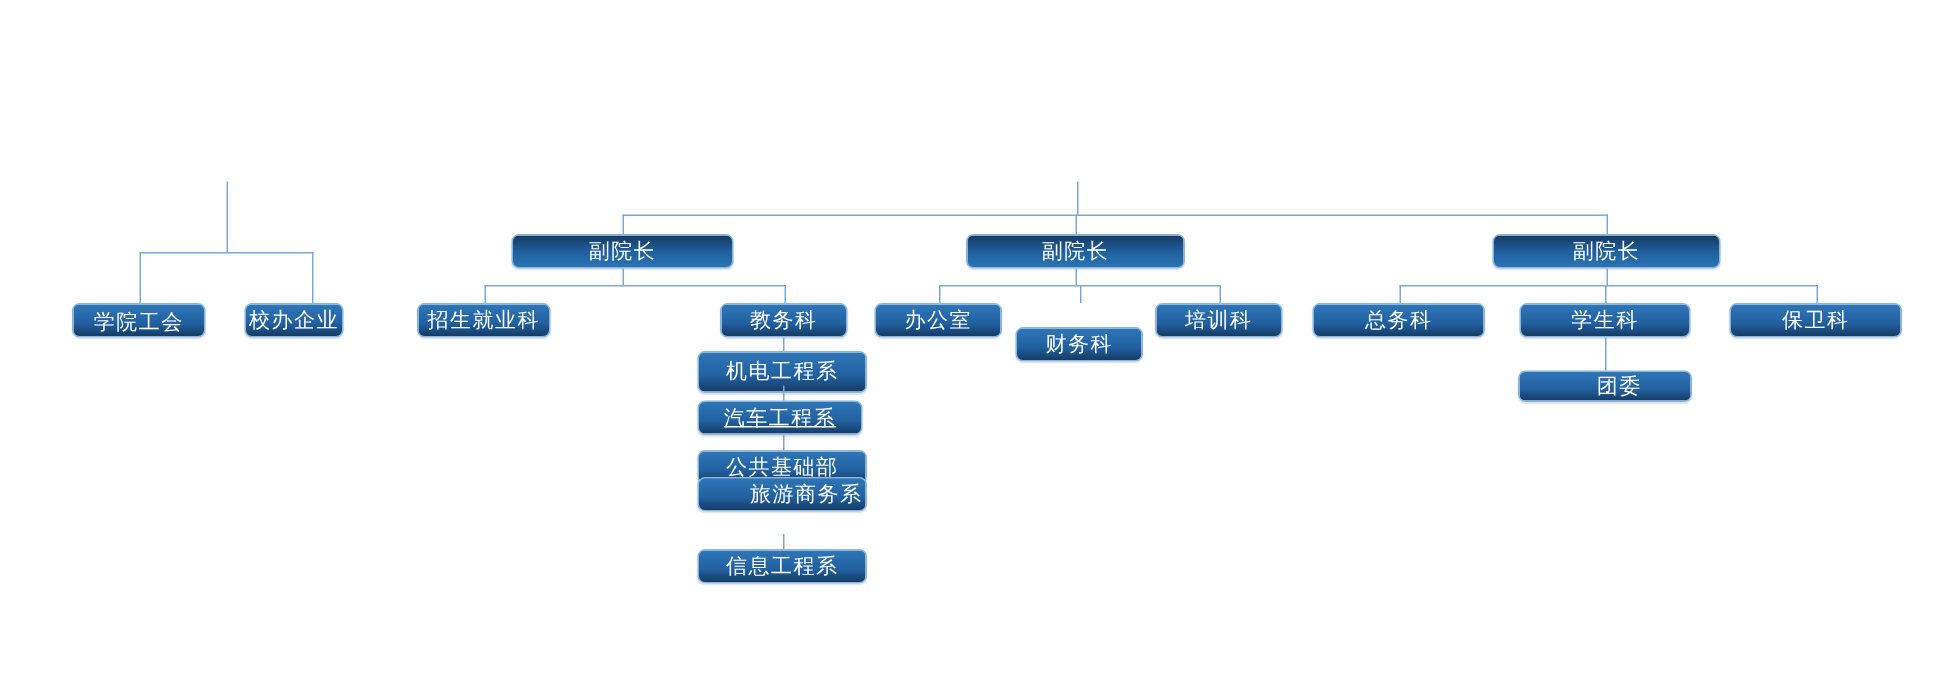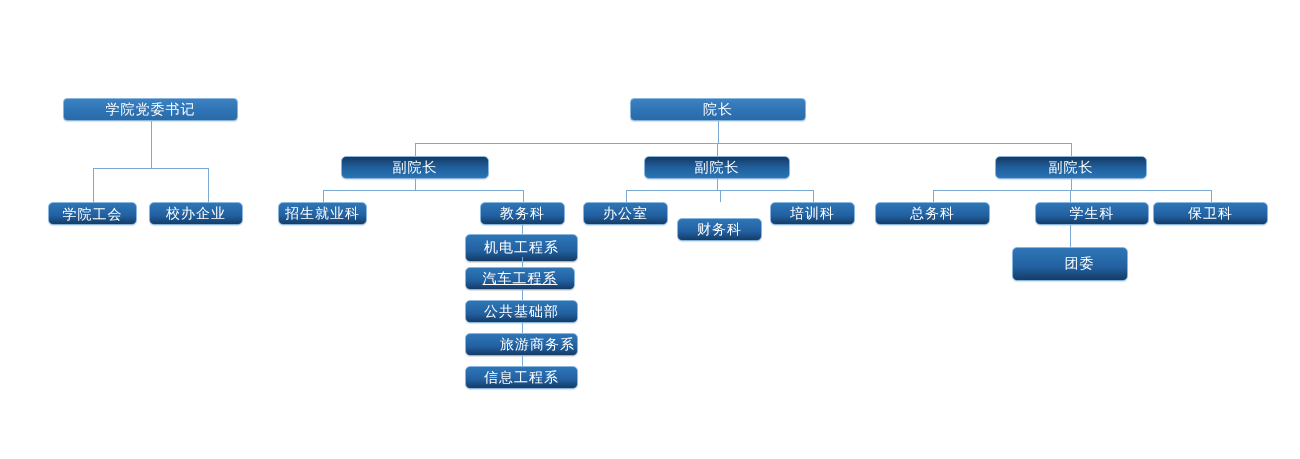--- a/index.html
+++ b/index.html
@@ -45,35 +45,29 @@
   }
   .connector {
     position: absolute;
     background: var(--connector, #7aa9d4);
   }
 </style>
 </head>
 <body>
 
 <div id="org-canvas">
-    <div class="node node-top" style="left: 63px; top: 98px; width: 175px; height: 23px;">
-      <span class="node-label">学院党委书记</span>
-    </div>
     <div class="connector" style="left: 150.5px; top: 121px; width: 1px; height: 47px;"></div>
     <div class="connector" style="left: 92.5px; top: 168px; width: 116px; height: 1px;"></div>
     <div class="connector" style="left: 92.5px; top: 168px; width: 1px; height: 34px;"></div>
     <div class="node node-leaf" style="left: 48px; top: 202px; width: 89px; height: 23px; align-items: flex-end;">
       <span class="node-label">学院工会</span>
     </div>
     <div class="connector" style="left: 207.5px; top: 168px; width: 1px; height: 34px;"></div>
-    <div class="node node-leaf" style="left: 149px; top: 202px; width: 94px; height: 23px;">
+    <div class="node node-leaf" style="left: 163px; top: 202px; width: 66px; height: 23px;">
       <span class="node-label">校办企业</span>
-    </div>
-    <div class="node node-top" style="left: 630px; top: 98px; width: 176px; height: 23px;">
-      <span class="node-label">院长</span>
     </div>
     <div class="connector" style="left: 718px; top: 121px; width: 1px; height: 22px;"></div>
     <div class="connector" style="left: 415px; top: 143px; width: 657px; height: 1px;"></div>
     <div class="connector" style="left: 415px; top: 143px; width: 1px; height: 13px;"></div>
     <div class="node node-vice" style="left: 341px; top: 156px; width: 148px; height: 23px;">
       <span class="node-label">副院长</span>
     </div>
     <div class="connector" style="left: 415px; top: 179px; width: 1px; height: 11px;"></div>
     <div class="connector" style="left: 322.5px; top: 190px; width: 201px; height: 1px;"></div>
     <div class="connector" style="left: 322.5px; top: 190px; width: 1px; height: 12px;"></div>
@@ -90,21 +84,21 @@
     </div>
     <div class="connector" style="left: 521.5px; top: 257px; width: 1px; height: 10px;"></div>
     <div class="node node-leaf" style="left: 465px; top: 267px; width: 110px; height: 23px; text-decoration: underline;">
       <span class="node-label">汽车工程系</span>
     </div>
     <div class="connector" style="left: 521.5px; top: 290px; width: 1px; height: 10px;"></div>
     <div class="node node-leaf" style="left: 465px; top: 300px; width: 113px; height: 23px;">
       <span class="node-label">公共基础部</span>
     </div>
     <div class="connector" style="left: 521.5px; top: 323px; width: 1px; height: 10px;"></div>
-    <div class="node node-leaf" style="left: 465px; top: 333px; width: 113px; height: 23px; padding-left: 32px;">
+    <div class="node node-leaf" style="left: 465px; top: 318px; width: 113px; height: 23px; padding-left: 32px;">
       <span class="node-label">旅游商务系</span>
     </div>
     <div class="connector" style="left: 521.5px; top: 356px; width: 1px; height: 10px;"></div>
     <div class="node node-leaf" style="left: 465px; top: 366px; width: 113px; height: 23px;">
       <span class="node-label">信息工程系</span>
     </div>
     <div class="connector" style="left: 717px; top: 143px; width: 1px; height: 13px;"></div>
     <div class="node node-vice" style="left: 644px; top: 156px; width: 146px; height: 23px;">
       <span class="node-label">副院长</span>
     </div>
@@ -126,24 +120,24 @@
     <div class="node node-vice" style="left: 995px; top: 156px; width: 152px; height: 23px;">
       <span class="node-label">副院长</span>
     </div>
     <div class="connector" style="left: 1071px; top: 179px; width: 1px; height: 11px;"></div>
     <div class="connector" style="left: 932.5px; top: 190px; width: 279px; height: 1px;"></div>
     <div class="connector" style="left: 932.5px; top: 190px; width: 1px; height: 12px;"></div>
     <div class="node node-leaf" style="left: 875px; top: 202px; width: 115px; height: 23px;">
       <span class="node-label">总务科</span>
     </div>
     <div class="connector" style="left: 1070px; top: 190px; width: 1px; height: 12px;"></div>
-    <div class="node node-leaf" style="left: 1013px; top: 202px; width: 114px; height: 23px; margin-left: 22px;">
+    <div class="node node-leaf" style="left: 1013px; top: 202px; width: 114px; height: 23px;">
       <span class="node-label">学生科</span>
     </div>
     <div class="connector" style="left: 1070px; top: 225px; width: 1px; height: 22px;"></div>
-    <div class="node node-leaf" style="left: 1012px; top: 247px; width: 116px; height: 34px; padding-left: 19px;">
+    <div class="node node-leaf" style="left: 1012px; top: 247px; width: 116px; height: 21px; padding-left: 19px;">
       <span class="node-label">团委</span>
     </div>
     <div class="connector" style="left: 1210.5px; top: 190px; width: 1px; height: 12px;"></div>
     <div class="node node-leaf" style="left: 1153px; top: 202px; width: 115px; height: 23px;">
       <span class="node-label">保卫科</span>
     </div>
   </div>
 
 </body></html>

